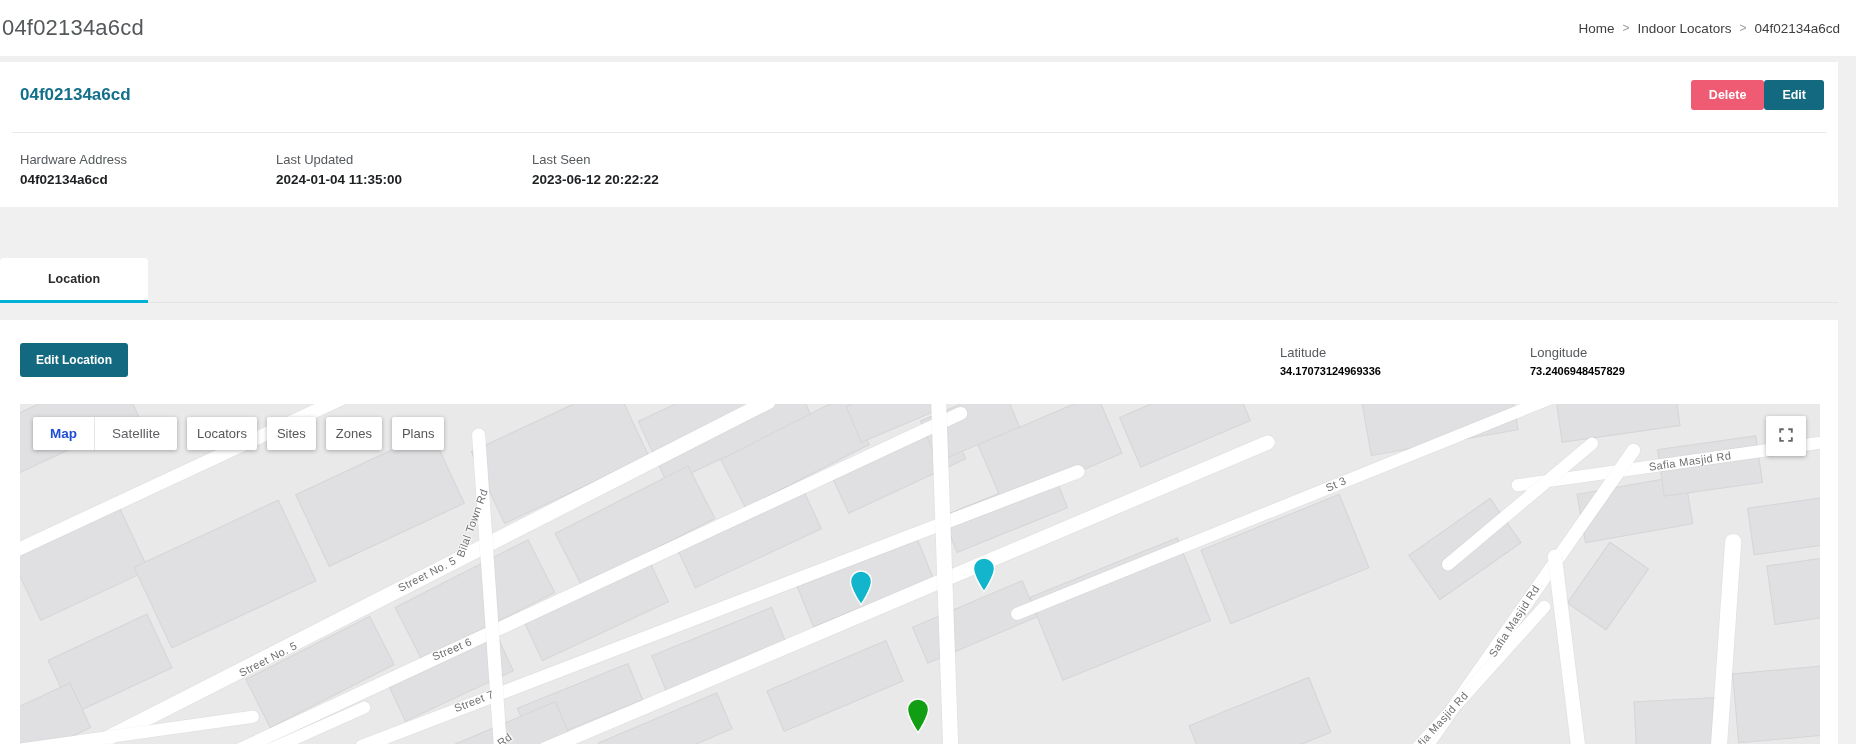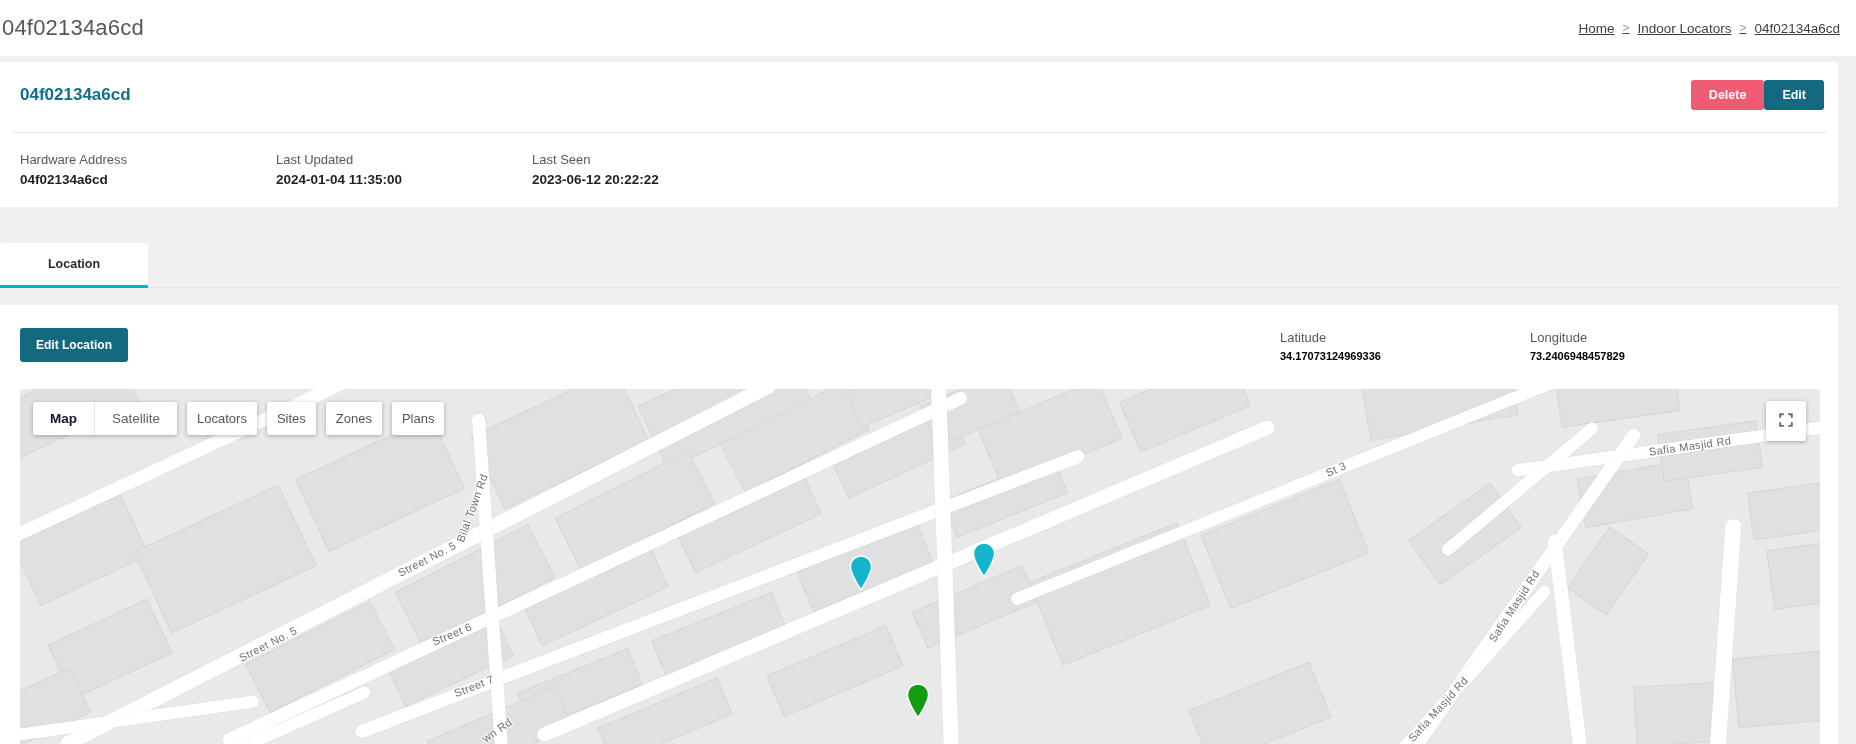--- a/index.html
+++ b/index.html
@@ -16,21 +16,21 @@
     --titlelink: #136f8a;
   }
 
   
   .topbar {
     height: 56px; background: #ffffff;
     display: flex; align-items: center;
     padding: 0 16px 0 2px;
   }
   .page-title { font-size: 22px; color: #54585a; font-weight: 400; letter-spacing: 0.2px; }
-  .breadcrumb { margin-left: auto; font-size: 13.5px; color: #3f3f41; display: flex; align-items: center; gap: 8px; text-decoration: underline; }
+  .breadcrumb { margin-left: auto; font-size: 13.5px; color: #3f3f41; display: flex; align-items: center; gap: 8px; }
   .breadcrumb .sep { color: #9a9a9c; font-size: 12px; }
   .breadcrumb .crumb { cursor: pointer; }
 
   .container { width: 1838px; }
 
   
   .card {
     background: #fff; margin-top: 6px;
   }
   .card-head {
@@ -53,21 +53,21 @@
   .field-value { font-size: 13.5px; color: #1d1f21; font-weight: 700; }
 
   
   .tabbar { margin-top: 36px; border-bottom: 1px solid #e4e4e6; display: flex; }
   .tab {
     width: 148px; height: 45px; background: #ffffff;
     border: none; border-bottom: 3px solid var(--tabline);
     border-radius: 4px 4px 0 0;
     font-family: "Liberation Sans", sans-serif;
     font-size: 12.5px; font-weight: 700; color: #2b2b2d;
-    cursor: pointer; margin-bottom: -1px;
+    cursor: pointer; margin-bottom: -1px; margin-top: 15px;
   }
 
   
   .panel { background: #fff; margin-top: 17px; padding: 23px 18px 40px 20px; height: 500px; }
   .panel-toprow { display: flex; align-items: flex-start; }
   .btn-edit-location { background: var(--accent); padding: 10px 16px; font-size: 12px; }
   .coord-spacer { flex: 1; }
   .coord { }
   .coord-lat { width: 250px; }
   .coord-long { width: 290px; }
@@ -101,21 +101,21 @@
   }
   .maptype {
     display: flex; background: #fff; border-radius: 2px;
     box-shadow: 0 1px 4px rgba(0,0,0,0.3); height: 33px;
   }
   .maptype-cell {
     padding: 0 17px; display: flex; align-items: center;
     font-size: 13.5px; cursor: pointer; background: transparent; border: none;
     font-family: "Liberation Sans", sans-serif;
   }
-  .maptype-cell.active { font-weight: 700; color: #0f172a; }
+  .maptype-cell.active { font-weight: 700; color: #1d4ed8; }
   .maptype-cell.inactive { color: #5f6063; }
   .maptype-div { width: 1px; background: #e6e6e6; margin: 0; }
   .layer-btn {
     background: #fff; border: none; border-radius: 2px; height: 33px;
     box-shadow: 0 1px 4px rgba(0,0,0,0.3); padding: 0 10px;
     font-size: 13px; color: #565659; cursor: pointer;
     font-family: "Liberation Sans", sans-serif;
   }
   .fullscreen-btn {
     position: absolute; top: 12px; right: 14px; z-index: 5;

